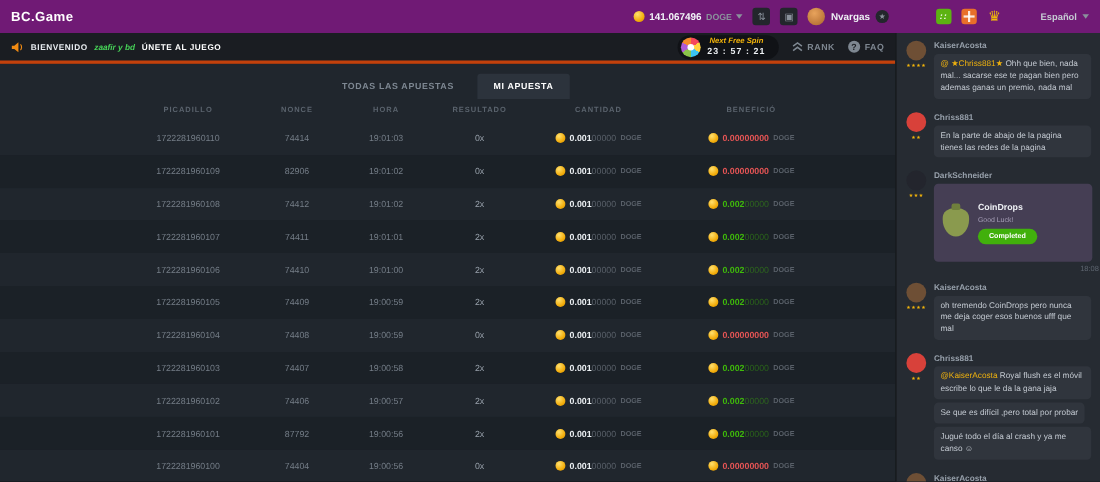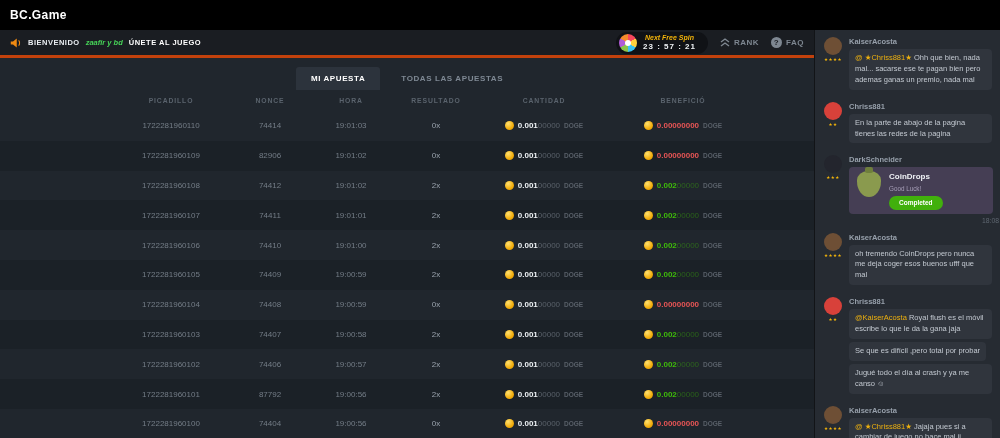--- a/index.html
+++ b/index.html
@@ -3,21 +3,21 @@
 <meta charset="utf-8">
 <style>
   * { margin:0; padding:0; box-sizing:border-box; }
   html,body { background:#0d0f12; }
   .app {
     width:1000px; height:438px; overflow:hidden; position:relative;
     background:#20262d; font-family:"Liberation Sans","DejaVu Sans",sans-serif;
     -webkit-font-smoothing:antialiased; color:#c6ccd4;
   }
   
-  .navbar { height:30px; background:#000000; display:flex; align-items:center; padding:0 10px; position:relative; z-index:3; }
+  .navbar { height:30px; background:#701a75; display:flex; align-items:center; padding:0 10px; position:relative; z-index:3; }
   .logo { font-size:12px; font-weight:800; color:#ffffff; letter-spacing:.4px; margin-right:20px; cursor:pointer; }
   .menu { display:flex; gap:20px; height:30px; align-items:center; }
   .menu-item { font-size:8px; font-weight:700; color:#b4bbc4; letter-spacing:.7px; position:relative; height:30px; display:flex; align-items:center; gap:3px; cursor:pointer; text-decoration:none; }
   .menu-item.active { color:#ffffff; }
   .menu-item.active::after { content:""; position:absolute; left:-3px; right:-3px; bottom:0; height:2px; background:#e5c312; }
   .caret { width:0; height:0; border-left:3px solid transparent; border-right:3px solid transparent; border-top:4px solid #8a929c; display:inline-block; }
   .nav-right { margin-left:auto; display:flex; align-items:center; gap:9px; }
   .balance { display:flex; align-items:center; gap:4px; cursor:pointer; }
   .coin { width:10px; height:10px; border-radius:50%; flex:none; display:inline-block;
     background:radial-gradient(circle at 35% 30%, #ffe06e, #f2ac0a 62%, #c98a06); }
@@ -83,35 +83,59 @@
   .chat { width:186px; flex:none; background:#262b32; border-left:1px solid #121417; display:flex; flex-direction:column; overflow:hidden; }
   .chat-list { flex:1; overflow:hidden; padding:7px 8px 0 8px; }
   .msg { display:flex; gap:6px; margin-bottom:9px; }
   .msg-side { width:20px; flex:none; display:flex; flex-direction:column; align-items:center; }
   .avatar { width:18px; height:18px; border-radius:50%; background:#555; cursor:pointer; }
   .stars { font-size:4.5px; color:#f3b40a; margin-top:2px; letter-spacing:.5px; }
   .msg-body { min-width:0; }
   .msg-user { font-size:7.5px; font-weight:700; color:#97a0ab; margin-bottom:3px; cursor:pointer; }
   .bubble { background:#30353d; border-radius:4px; padding:4px 6px; color:#c3c9d1; font-size:7.5px; line-height:1.45; width:fit-content; max-width:148px; margin-bottom:3px; }
   .mention { color:#edb00e;text-align:center; }
-  .bubble.card { background:#453e54; display:flex; gap:8px; padding:4px 8px; width:144px; max-width:144px; cursor:pointer; }
+  .bubble.card { background:#453e54; display:flex; align-items:center; gap:8px; padding:16px 8px; width:144px; max-width:144px; cursor:pointer; }
   .sack { width:24px; height:26px; flex:none; position:relative; background:#8a9a4e; border-radius:45% 45% 50% 50% / 35% 35% 60% 60%; }
   .sack::before { content:""; position:absolute; top:-4px; left:8px; width:8px; height:6px; background:#6f7f3c; border-radius:2px; }
   .card-title { font-size:8px; font-weight:800; color:#eef0f4; }
   .card-sub { font-size:6.3px; color:#a79fb8; margin:1px 0 3px; }
   .card-btn { display:inline-block; background:#41b00c; color:#fff; font-size:6.5px; font-weight:800; padding:2px 10px; border-radius:8px; }
   .msg-time { font-size:6.8px; color:#5e6670; text-align:right; width:150px; margin-top:1px; }
 </style>
 </head>
 <body>
 
 <div class="app">
 
   <header class="navbar">
     <div class="logo">BC.Game</div>
+    <div class="nav-right">
+      <div class="balance">
+        <i class="coin"></i>
+        <b>141.067496</b>
+        <span class="cur">DOGE</span>
+        <i class="caret"></i>
+      </div>
+      <span class="icon-btn">⇅</span>
+      <span class="icon-btn">▣</span>
+      <div class="user">
+        <span class="avatar-sm"></span>
+        <span class="user-name">Nvargas</span>
+        <span class="badge-circ">★</span>
+      </div>
+      <div class="chips">
+        <i class="chip dice"></i>
+        <i class="chip gift"></i>
+        <i class="chip trophy"></i>
+      </div>
+      <div class="lang">
+        <span>Español</span>
+        <i class="caret"></i>
+      </div>
+    </div>
   </header>
 
   <div class="body">
     <div class="main">
 
       <div class="announce">
         <div class="ann-left">
           <svg width="12" height="12" viewBox="0 0 16 16">
               <path fill="#f08a12" d="M1 6v4h3l5 4V2L4 6H1z"></path>
               <path fill="#f08a12" d="M11 5c1.5 1.5 1.5 4.5 0 6l1 1c2-2 2-6 0-8l-1 1z"></path>
@@ -136,22 +160,22 @@
             <span>RANK</span>
           </div>
           <div class="pill-btn">
             <span class="faq-icon">?</span>
             <span>FAQ</span>
           </div>
         </div>
       </div>
 
       <div class="tabs">
+        <div class="tab">TODAS LAS APUESTAS</div>
         <div class="tab active">MI APUESTA</div>
-        <div class="tab">TODAS LAS APUESTAS</div>
       </div>
 
       <div class="thead">
         <span>PICADILLO</span>
         <span>NONCE</span>
         <span>HORA</span>
         <span>RESULTADO</span>
         <span>CANTIDAD</span>
         <span>BENEFICIÓ</span>
       </div>

